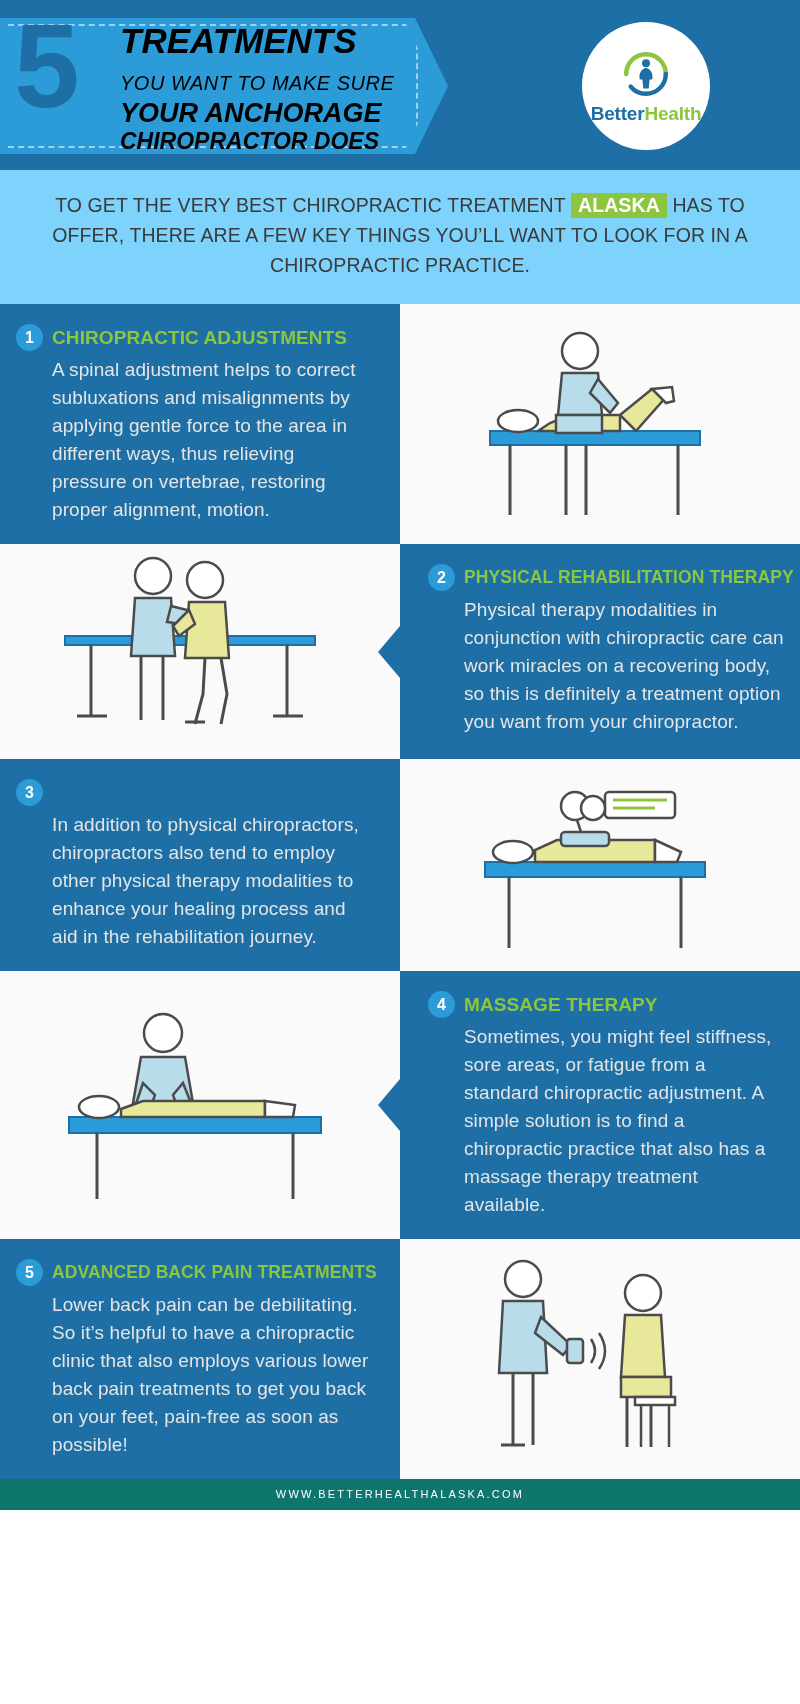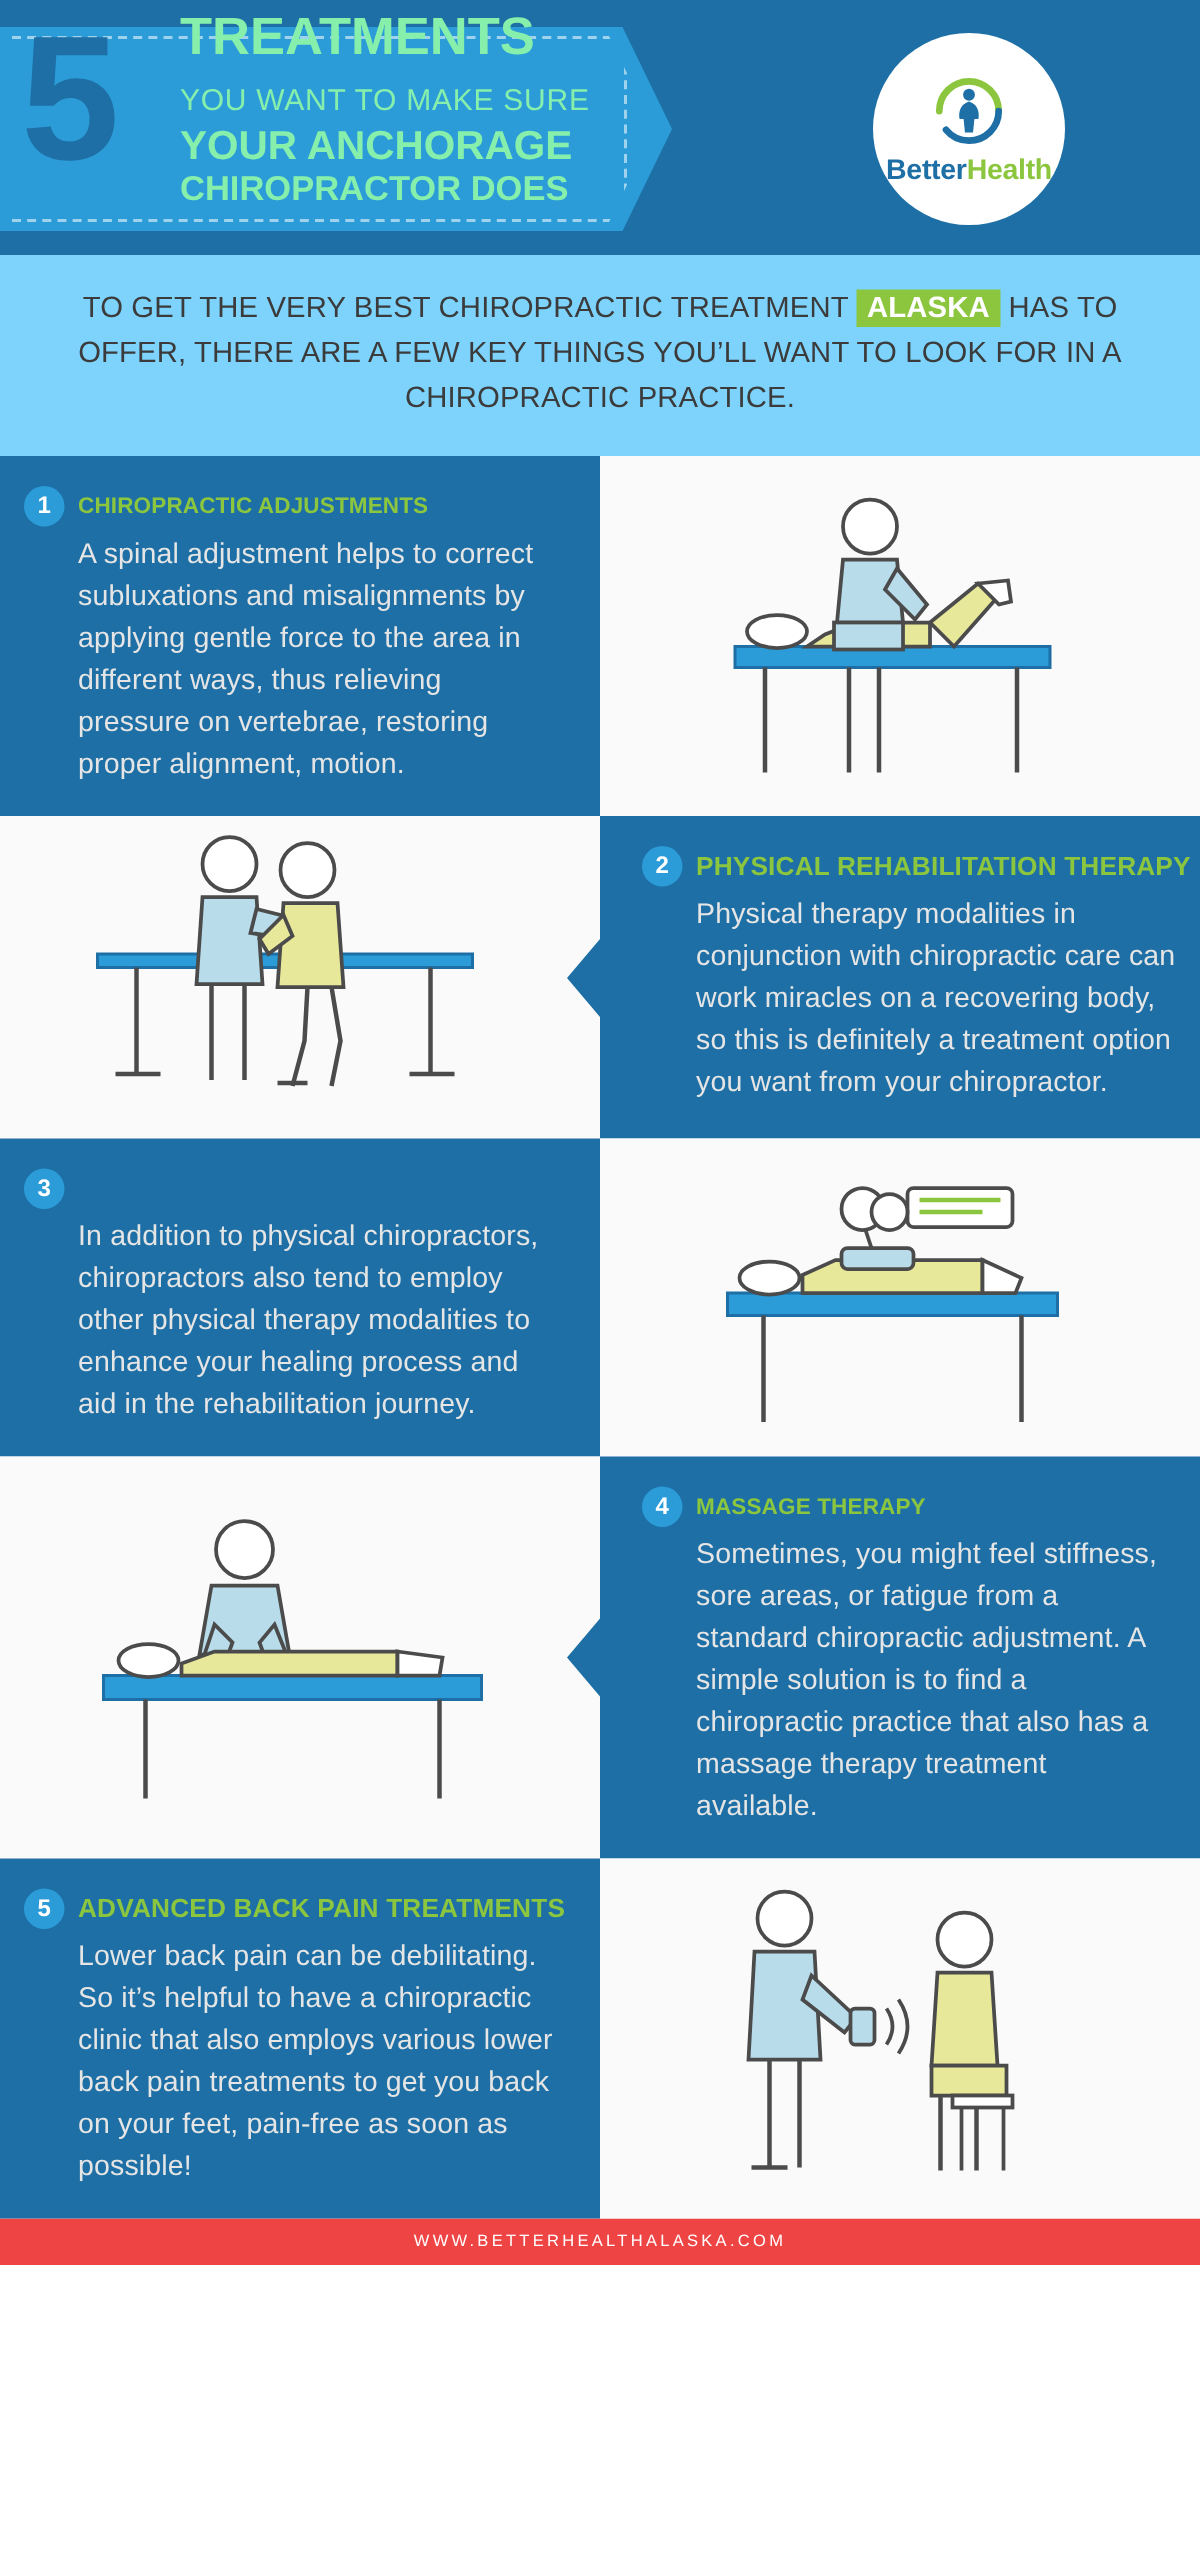--- a/index.html
+++ b/index.html
@@ -49,22 +49,23 @@
     font-size: 118px;
     line-height: 104px;
     font-weight: bold;
     color: #1d6fa5;
     font-family: "Liberation Sans", sans-serif;
     letter-spacing: -4px;
   }
   .head-lines {
     position: absolute;
     left: 120px;
-    top: 8px;
-    color: #86efac;
+    top: 24px;
+    color: #000000;
+    font-style: italic;
   }
   .hl1 {
     font-size: 35px;
     font-weight: bold;
     letter-spacing: 0px;
     line-height: 34px;
   }
   .hl2 {
     font-size: 20px;
     font-weight: normal;
@@ -178,36 +179,36 @@
     font-size: 16px;
     font-weight: bold;
     display: flex;
     align-items: center;
     justify-content: center;
     flex: 0 0 auto;
   }
   .item-title {
     color: #8cc63f;
     font-weight: bold;
-    font-size: 15px;
+    font-size: 19px;
     letter-spacing: 0.1px;
     white-space: nowrap;
   }
   .item-title.small { font-size: 17.5px; }
   .item-body {
     font-size: 19px;
     line-height: 28px;
     color: #e5e5e5;
     letter-spacing: 0.1px;
   }
   .pad-left { padding-left: 36px; }
 
   
   .footer {
-    background: #ef4444;
+    background: #0f766e;
     color: #ffffff;
     text-align: center;
     font-size: 11px;
     letter-spacing: 2.2px;
     padding: 9px 0 10px 0;
   }
   svg { display: block; }
 </style>
 </head>
 <body>

